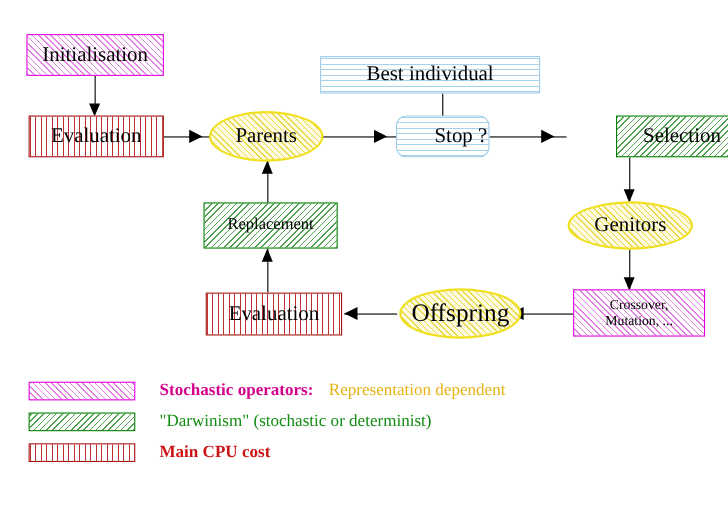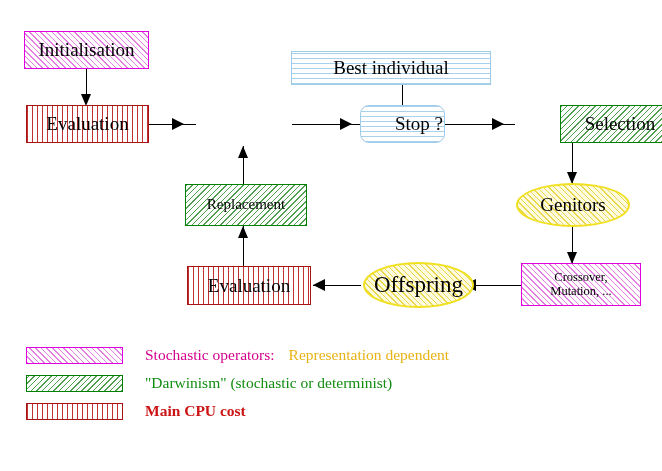--- a/index.html
+++ b/index.html
@@ -198,20 +198,23 @@
 
 
   <div class="node fill-magenta" style="left:24px; top:31px; width:125px; height:38px; font-size:19px;">
     <span class="lbl">Initialisation</span>
   </div>
 
   <div class="node fill-red" style="left:26px; top:105px; width:123px; height:38px; font-size:19px;">
     <span class="lbl">Evaluation</span>
   </div>
 
+  <div class="node fill-yellow ellipse" style="left:190px; top:101px; width:104px; height:46px; font-size:19px;">
+    <span class="lbl">Parents</span>
+  </div>
 
   <div class="node fill-blue" style="left:291px; top:36px; width:200px; height:34px; font-size:19px;margin-top:15px;">
     <span class="lbl">Best individual</span>
   </div>
 
   <div class="node fill-blue rounded" style="left:360px; top:105px; width:85px; height:38px; font-size:19px;padding-left:33px;">
     <span class="lbl">Stop ?</span>
   </div>
 
   <div class="node fill-green" style="left:513px; top:105px; width:120px; height:38px; font-size:19px;margin-left:47px;">
@@ -237,21 +240,21 @@
 
   <div class="node fill-green" style="left:185px; top:184px; width:122px; height:42px; font-size:15px;">
     <span class="lbl">Replacement</span>
   </div>
 
   <div id="legend">
 
     <div class="legend-row" style="top:6px;">
       <div class="legend-swatch fill-magenta"></div>
       <div class="legend-text">
-        <span style="color:#d4008c; font-weight:normal;">Stochastic operators:</span><span class="t2" style="color:#e8b215;">Representation dependent</span>
+        <span style="color:#d4008c; font-weight:bold;">Stochastic operators:</span><span class="t2" style="color:#e8b215;">Representation dependent</span>
       </div>
     </div>
 
     <div class="legend-row" style="top:34px;">
       <div class="legend-swatch fill-green"></div>
       <div class="legend-text">
         <span style="color:#128c12;">"Darwinism" (stochastic or determinist)</span>
       </div>
     </div>
 

